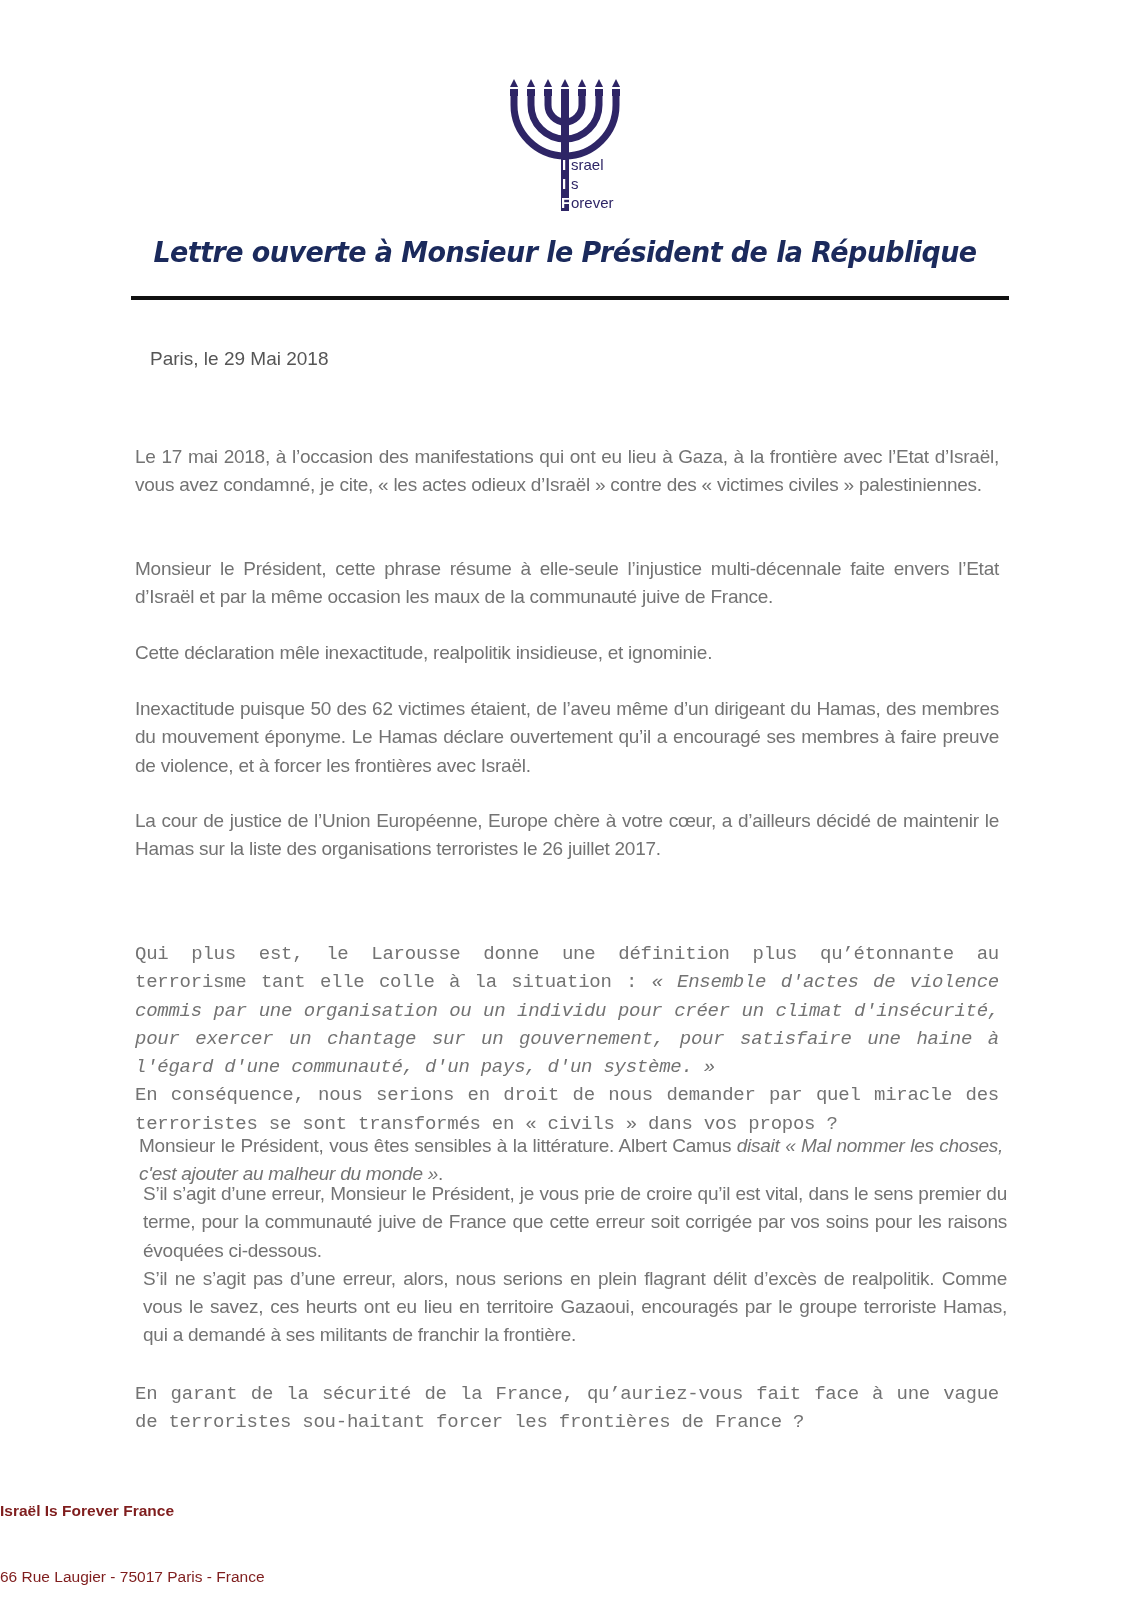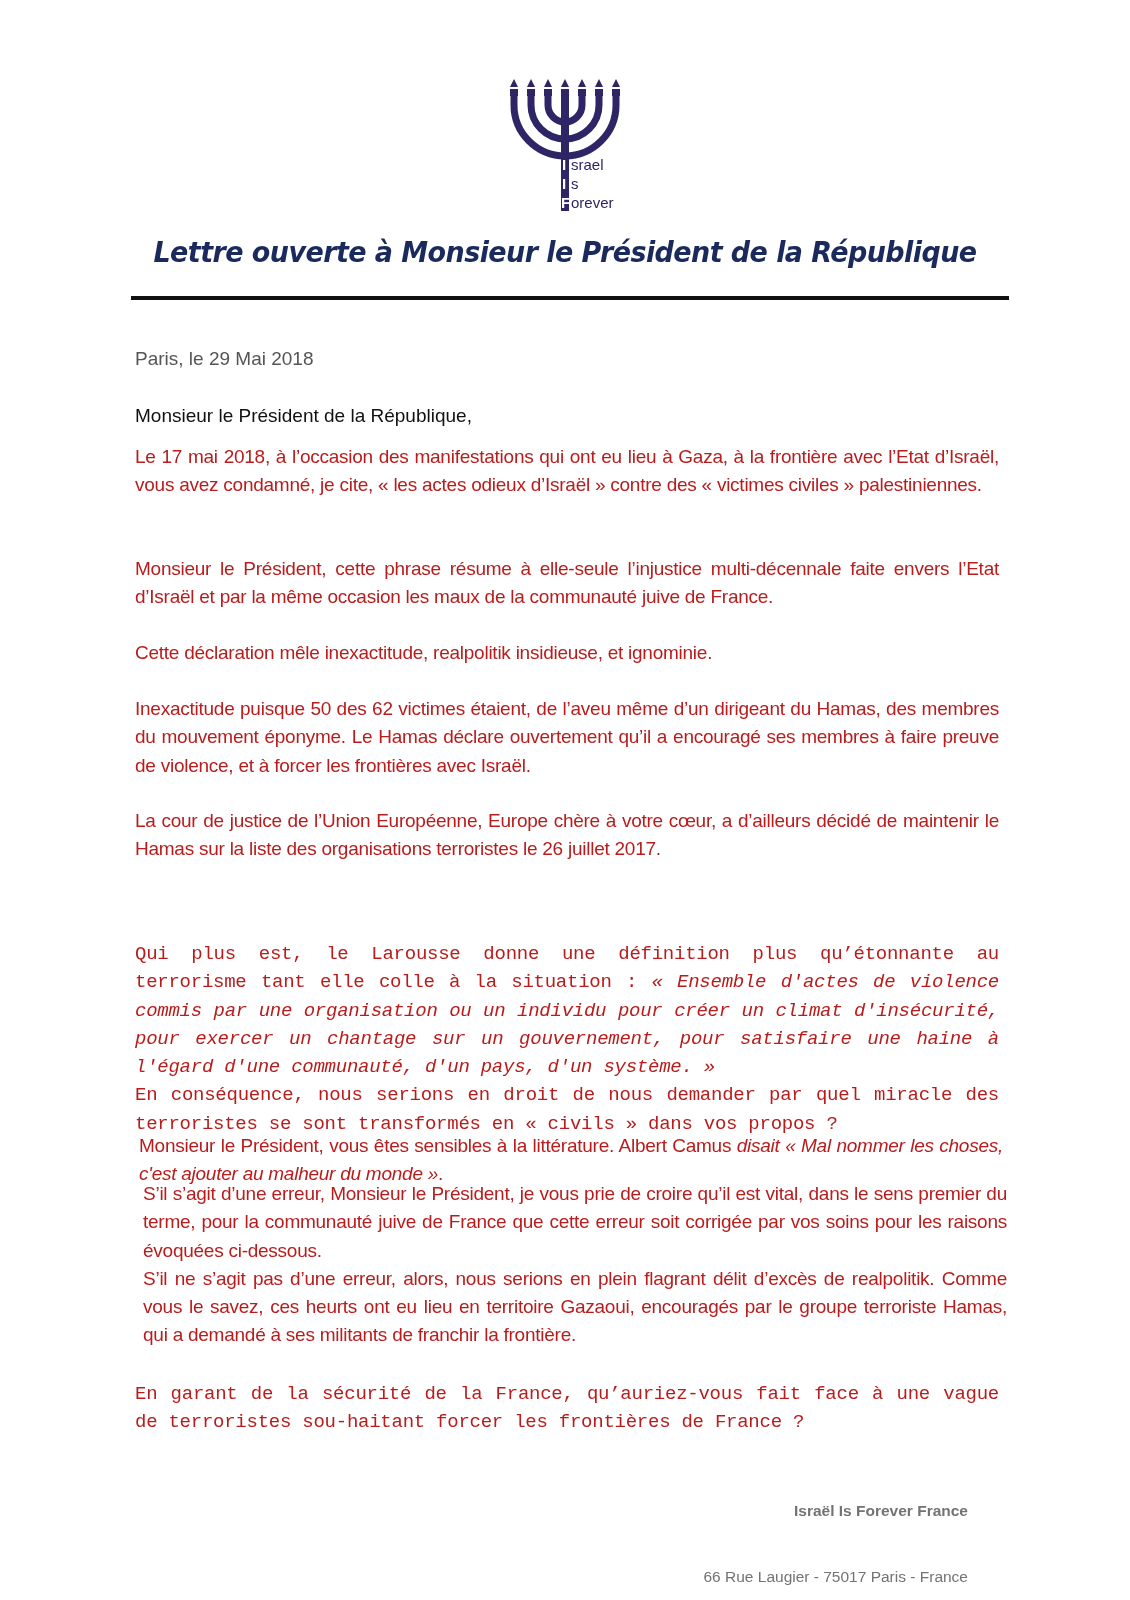--- a/index.html
+++ b/index.html
@@ -9,28 +9,28 @@
 
   .logo { position:absolute; left:505px; top:75px; width:140px; height:140px; }
   .logo svg { display:block; }
 
   .title { position:absolute; left:0; width:1130px; top:235px; text-align:center;
            font-family:"DejaVu Sans", sans-serif; font-weight:bold; font-style:italic;
            font-size:29px; letter-spacing:-0.6px; color:#1b2a5c;
            transform:scaleX(0.93); transform-origin:center; }
   .rule { position:absolute; left:131px; width:878px; top:296px; height:4px; background:#111; }
 
-  .date { position:absolute; left:135px; top:348px; font-size:19px; color:#555; }
+  .date { position:absolute; left:150px; top:348px; font-size:19px; color:#555; }
   .salutation { position:absolute; left:135px; top:405px; font-size:19px; color:#111; }
 
   .para { position:absolute; left:135px; width:864px; font-size:19px; line-height:28.3px;
-          color:#b91c1c; text-align:justify; letter-spacing:-0.25px; }
+          color:#737373; text-align:justify; letter-spacing:-0.25px; }
   .para .it { font-style:italic; }
 
-  .footer { position:absolute; left:0; width:968px; text-align:right; font-size:15.5px; color:#737373; }
+  .footer { position:absolute; left:0; width:968px; text-align:left; font-size:15.5px; color:#7f1d1d; }
   .footer.name { top:1502px; font-weight:bold; }
   .footer.addr { top:1524px;margin-top:44px; }
 </style>
 </head>
 <body>
 
 <div class="page">
 
   <div class="logo">
     <svg width="140" height="140" viewBox="0 0 140 140">
@@ -68,21 +68,20 @@
         <text x="56" y="133" fill="#ffffff" font-weight="bold" font-size="15">F</text>
         <text x="66" y="133">orever</text>
       </g>
     </svg>
   </div>
 
   <div class="title">Lettre ouverte à Monsieur le Président de la République</div>
   <div class="rule"></div>
 
   <div class="date">Paris, le 29 Mai 2018</div>
-  <div class="salutation">Monsieur le Président de la République,</div>
 
   <p class="para" style="top:443px;margin:0;"> Le 17 mai 2018, à l’occasion des manifestations qui ont eu lieu à Gaza, à la frontière avec l’Etat d’Israël, vous avez condamné, je cite, « les actes odieux d’Israël » contre des « victimes civiles » palestiniennes.</p>
   <p class="para" style="top:555px;margin:0;">Monsieur le Président, cette phrase résume à elle-seule l’injustice multi-décennale faite envers l’Etat d’Israël et par la même occasion les maux de la communauté juive de France.</p>
   <p class="para" style="top:639px;margin:0;">Cette déclaration mêle inexactitude, realpolitik insidieuse, et ignominie.</p>
   <p class="para" style="top:695px;margin:0;">Inexactitude puisque 50 des 62 victimes étaient, de l’aveu même d’un dirigeant du Hamas, des membres du mouvement éponyme. Le Hamas déclare ouvertement qu’il a encouragé ses membres à faire preuve de violence, et à forcer les frontières avec Israël.</p>
   <p class="para" style="top:807px;margin:0;">La cour de justice de l’Union Européenne, Europe chère à votre cœur, a d’ailleurs décidé de maintenir le Hamas sur la liste des organisations terroristes le 26 juillet 2017.</p>
 
   <p class="para" style="top:940px;margin:0;font-family:Liberation Mono, monospace;">
     <span>Qui plus est, le Larousse donne une définition plus qu’étonnante au terrorisme tant elle colle à la situation : </span><span class="it">« Ensemble d'actes de violence commis par une organisation ou un individu pour créer un climat d'insécurité, pour exercer un chantage sur un gouvernement, pour satisfaire une haine à l'égard d'une communauté, d'un pays, d'un système. »</span><br>
     <span>En conséquence, nous serions en droit de nous demander par quel miracle des terroristes se sont transformés en « civils » dans vos propos ?</span>

